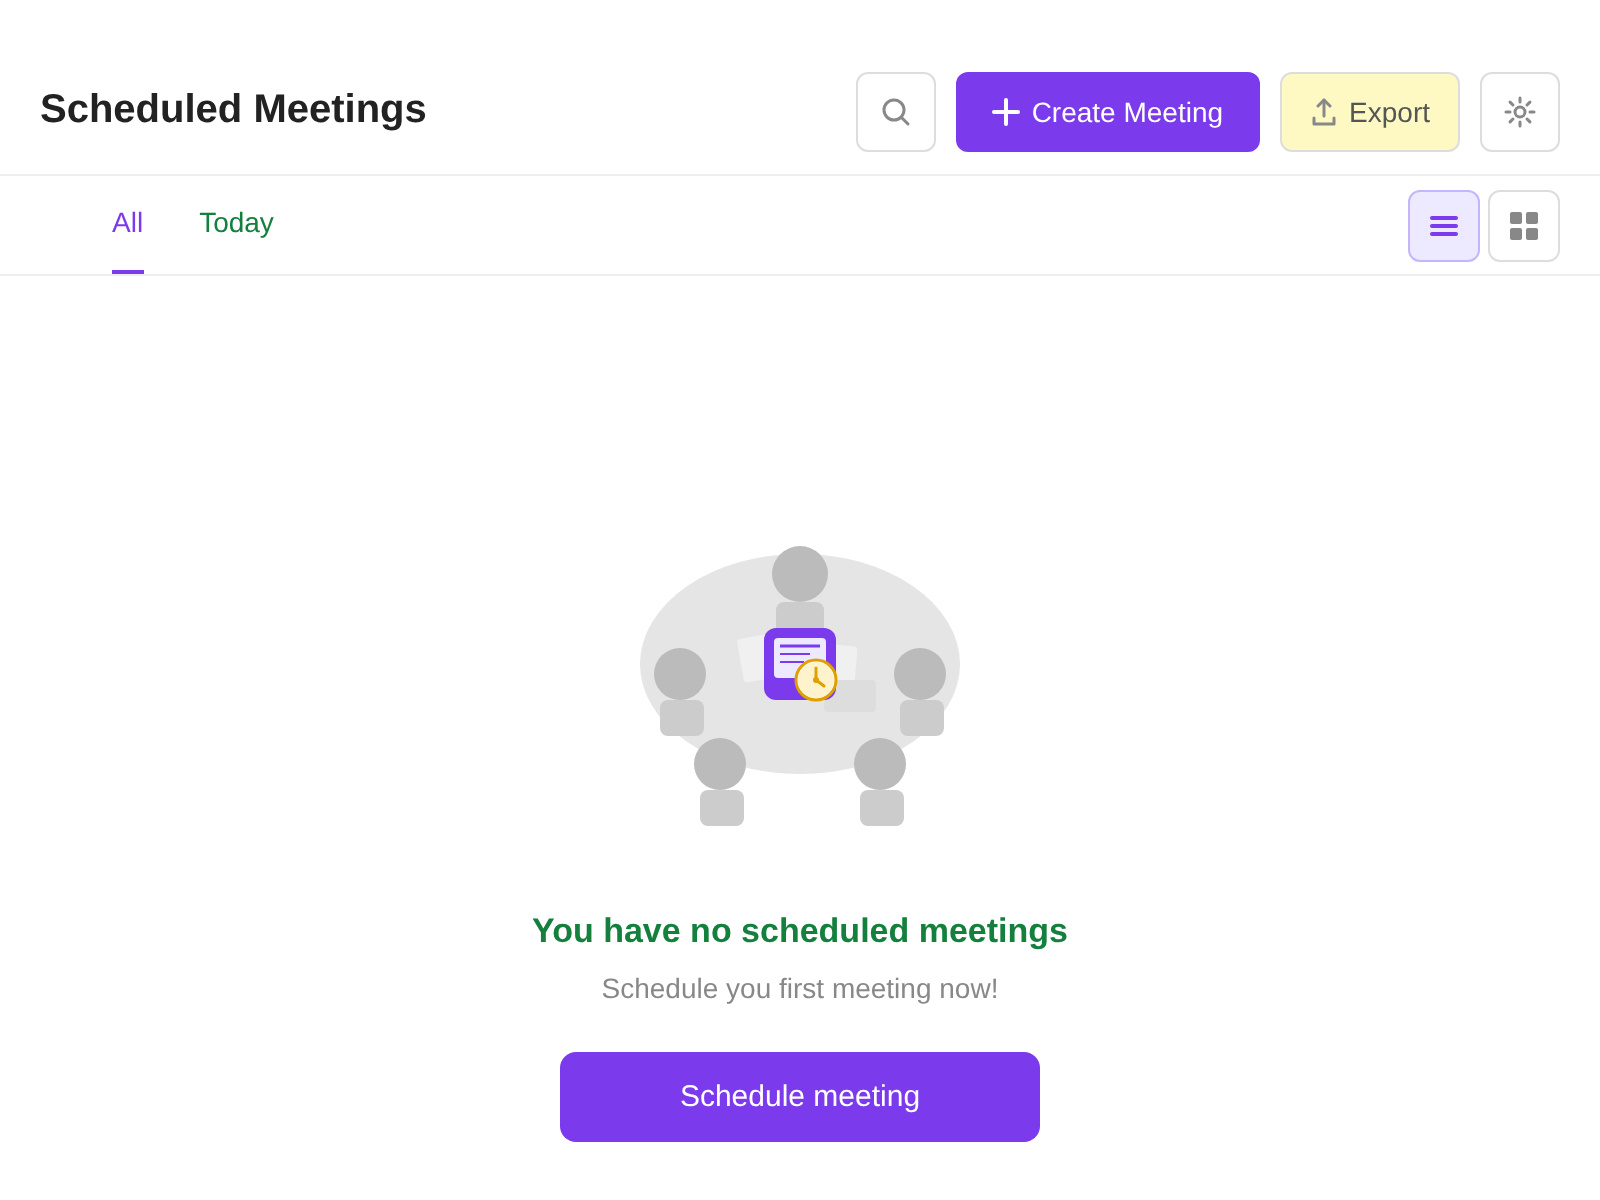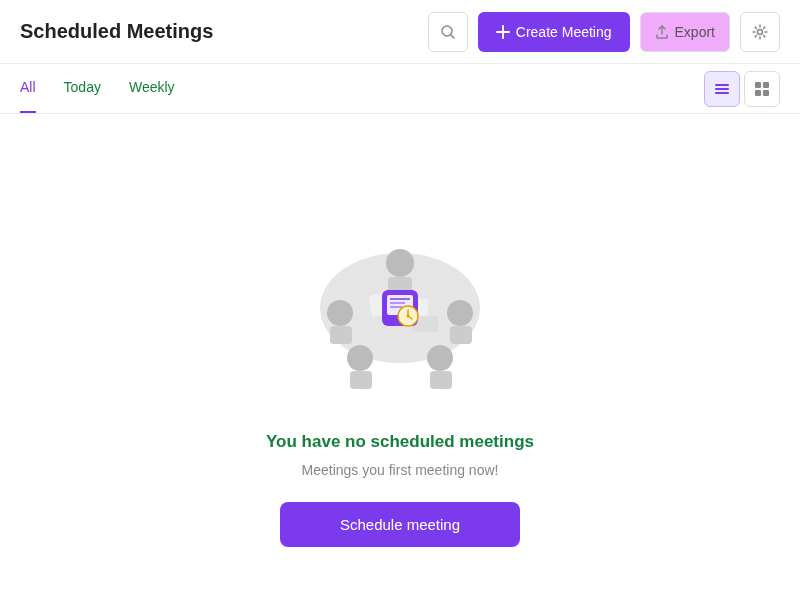--- a/index.html
+++ b/index.html
@@ -6,20 +6,21 @@
     body { font-family: -apple-system, BlinkMacSystemFont, 'Segoe UI', sans-serif; background: #fff; width: 800px; height: 600px; overflow: hidden; }
 
     
     .header {
       display: flex;
       align-items: center;
       justify-content: space-between;
       padding: 0 20px;
       height: 64px;
       border-bottom: 1px solid #eee;
+      margin-top: 24px;
     }
     .header-title {
       font-size: 20px;
       font-weight: 600;
       color: #222;
     }
     .header-actions {
       display: flex;
       align-items: center;
       gap: 10px;
@@ -48,21 +49,21 @@
       padding: 0 18px;
       height: 40px;
       font-size: 14px;
       font-weight: 500;
       cursor: pointer;
     }
     .export-btn {
       display: flex;
       align-items: center;
       gap: 6px;
-      background: #f0abfc;
+      background: #fef9c3;
       color: #555;
       border: 1px solid #ddd;
       border-radius: 6px;
       padding: 0 14px;
       height: 40px;
       font-size: 14px;
       cursor: pointer;
     }
     .settings-btn {
       width: 40px;
@@ -85,20 +86,21 @@
       justify-content: space-between;
       padding: 0 20px;
       border-bottom: 1px solid #eee;
       height: 50px;
     }
     .tabs {
       display: flex;
       gap: 28px;
       align-items: center;
       height: 100%;
+      margin-left: 36px;
     }
     .tab {
       height: 100%;
       display: flex;
       align-items: center;
       font-size: 14px;
       color: #15803d;
       cursor: pointer;
       border-bottom: 2px solid transparent;
       padding-bottom: 2px;
@@ -232,23 +234,20 @@
 </div>
 
 <div class="tabs-row">
   <nav class="tabs">
     <div class="tab active">
       <span>All</span>
     </div>
     <div class="tab">
       <span>Today</span>
     </div>
-    <div class="tab">
-      <span>Weekly</span>
-    </div>
   </nav>
   <div class="view-toggle">
     <button class="view-btn active">
       <div class="list-icon">
         <span></span>
           <span></span>
           <span></span>
       </div>
     </button>
     <button class="view-btn">
@@ -295,15 +294,15 @@
     <line x1="110" y1="139" x2="122" y2="139" stroke="#7c3aed" stroke-width="1"></line>
 
     <circle cx="128" cy="148" r="10" fill="#fff" stroke="#e0a000" stroke-width="1.5"></circle>
     <circle cx="128" cy="148" r="9" fill="#fff3cd"></circle>
     <line x1="128" y1="148" x2="128" y2="142" stroke="#e0a000" stroke-width="1.5" stroke-linecap="round"></line>
     <line x1="128" y1="148" x2="132" y2="151" stroke="#e0a000" stroke-width="1.5" stroke-linecap="round"></line>
     <circle cx="128" cy="148" r="1.5" fill="#e0a000"></circle>
   </svg>
 
   <p class="empty-title">You have no scheduled meetings</p>
-  <p class="empty-subtitle">Meetings you first meeting now!</p>
+  <p class="empty-subtitle">Schedule you first meeting now!</p>
   <button class="schedule-btn">Schedule meeting</button>
 </div>
 
 </body></html>

